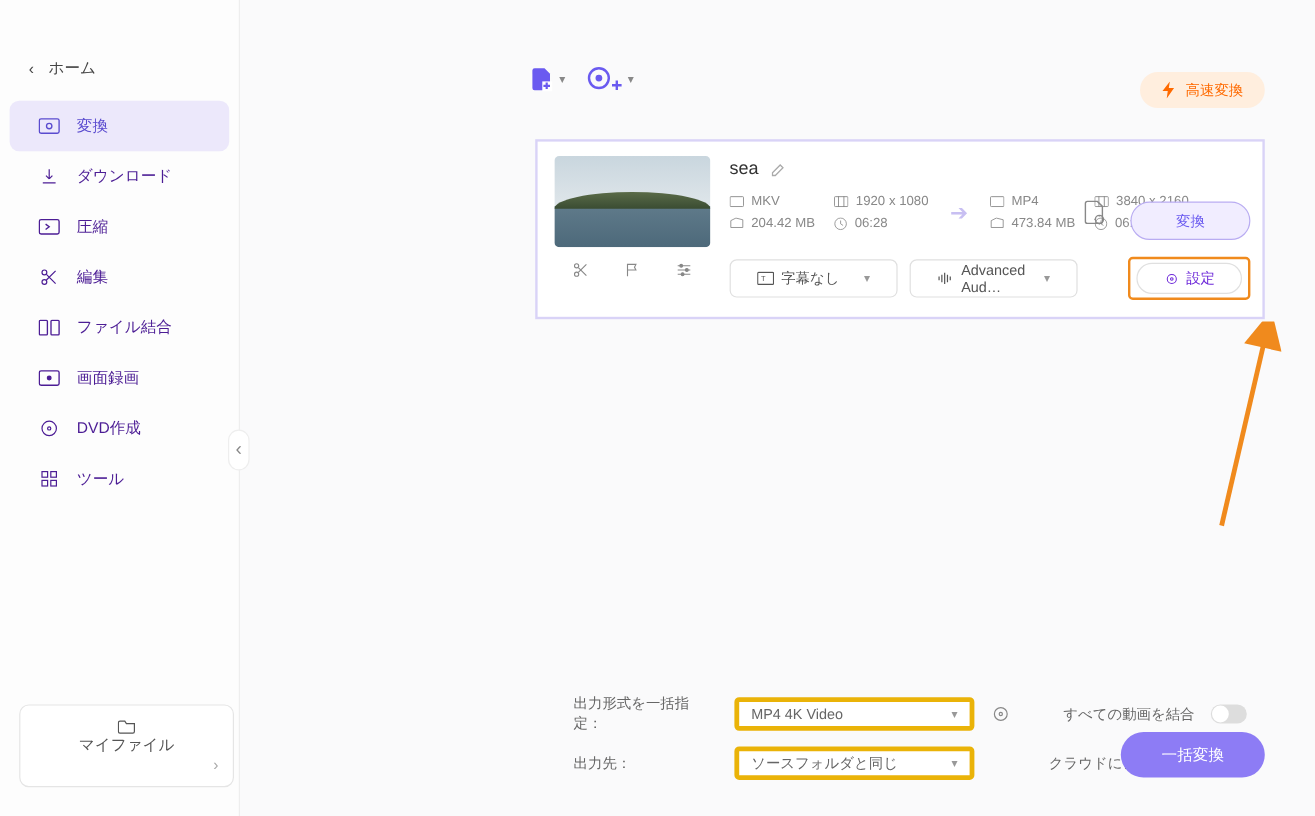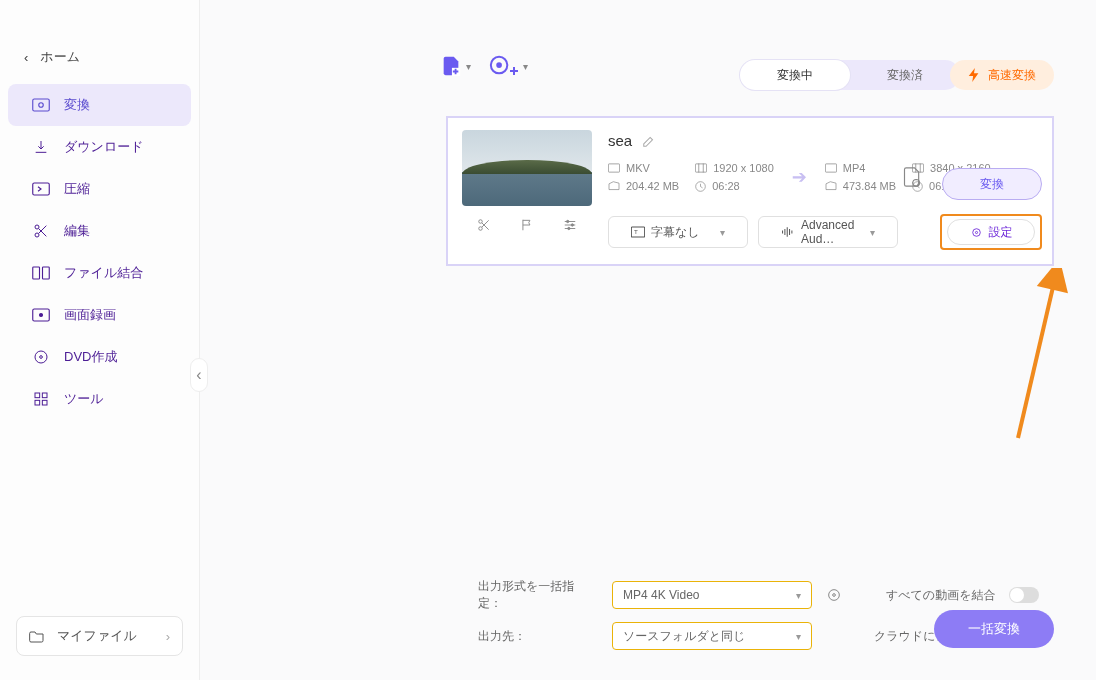--- a/index.html
+++ b/index.html
@@ -11,21 +11,21 @@
 .titlebar .icon { color: #666; cursor: pointer; display: flex; align-items: center; justify-content: center; width: 18px; height: 18px; }
 .winbtn { cursor: pointer; color: #333; font-size: 15px; width: 18px; text-align: center; }
 
 
 .sidebar { position: absolute; top: 0; left: 0; width: 200px; height: 100%; background: #fdfdfd; border-right: 1px solid #eee; padding-top: 40px; }
 .home { display: flex; align-items: center; gap: 12px; padding: 8px 24px 18px; color: #444; font-size: 13px; cursor: pointer; }
 .navitem { display: flex; align-items: center; gap: 14px; padding: 12px 24px; color: #4c1d95; font-size: 13px; cursor: pointer; border-radius: 8px; margin: 0 8px; }
 .navitem.active { background: #ece8fb; color: #5a4bcf; font-weight: 500; }
 .navicon { width: 18px; display: inline-flex; align-items: center; justify-content: center; }
 .collapse-tab { position: absolute; top: 358px; left: 190px; width: 18px; height: 34px; background: #fff; border: 1px solid #eee; border-radius: 10px; display: flex; align-items: center; justify-content: center; color: #888; cursor: pointer; z-index: 5; }
-.myfile { position: absolute; bottom: 24px; left: 16px; right: 16px; border: 1px solid #e5e5e5; border-radius: 8px; padding: 10px 12px; display: flex; align-items: center; gap: 12px; color: #555; font-size: 13px; cursor: pointer; background: #fff; }
+.myfile { position: absolute; bottom: 24px; left: 16px; right: 4px; border: 1px solid #e5e5e5; border-radius: 8px; padding: 10px 12px; display: flex; align-items: center; color: #555; font-size: 13px; cursor: pointer; background: #fff; flex-direction: column; }
 
 
 .main { position: absolute; left: 200px; top: 0; right: 0; bottom: 0; background: #fafafb; padding-top: 48px; }
 .toolbar { position: absolute; top: 55px; left: 240px; display: flex; align-items: center; gap: 18px; }
 .tbtn { display: flex; align-items: center; gap: 4px; cursor: pointer; color: #6a5af0; }
 
 .tabs { position: absolute; top: 60px; left: 540px; width: 220px; height: 30px; border-radius: 15px; background: #ece8fb; display: flex; }
 .tab { flex: 1; display: flex; align-items: center; justify-content: center; font-size: 12px; color: #666; border-radius: 15px; cursor: pointer; }
 .tab.active { background: #fff; box-shadow: 0 0 0 1px #e5e2f5; color: #333; }
 
@@ -59,21 +59,21 @@
 .setbtn { position: absolute; top: 96px; right: 10px; width: 102px; height: 36px; border: 2px solid #f08a1d; border-radius: 4px; display: flex; align-items: center; justify-content: center; gap: 8px; font-size: 12px; color: #6d28d9; cursor: pointer; }
 .setbtn-inner { border: 1px solid #e0e0e0; border-radius: 16px; width: 88px; height: 26px; display: flex; align-items: center; justify-content: center; gap: 6px; }
 
 
 .anno-arrow { position: absolute; top: 268px; left: 808px; pointer-events: none; }
 
 
 .bottom { position: absolute; left: 240px; right: 42px; bottom: 20px; font-size: 12px; color: #666; margin-left: 38px; }
 .brow { display: flex; align-items: center; gap: 14px; margin-bottom: 10px; }
 .brow .lbl { width: 120px; }
-.dropdown { width: 200px; height: 28px; border: 1px solid #eab308; border-radius: 4px; display: flex; align-items: center; padding: 0 10px; background: #fff; cursor: pointer; justify-content: center; }
+.dropdown { width: 200px; height: 28px; border: 4px solid #eab308; border-radius: 4px; display: flex; align-items: center; padding: 0 10px; background: #fff; cursor: pointer; justify-content: center; }
 .dropdown .chev { margin-left: auto; color: #999; font-size: 10px; }
 .smicon { color: #888; cursor: pointer; }
 .toggle { width: 30px; height: 16px; border-radius: 8px; background: #ddd; position: relative; cursor: pointer; }
 .toggle::after { content: ""; position: absolute; top: 1px; left: 1px; width: 14px; height: 14px; background: #fff; border-radius: 50%; }
 
 .batch { position: absolute; right: 42px; bottom: 32px; width: 120px; height: 38px; background: #8d7cf5; color: #fff; border-radius: 19px; display: flex; align-items: center; justify-content: center; font-size: 13px; cursor: pointer; }
 
 svg { display: block; }
 </style>
 </head>
@@ -213,28 +213,20 @@
           <circle cx="11" cy="11" r="9"></circle>
           <circle cx="11" cy="11" r="2" fill="#6a5af0"></circle>
         </svg>
       <svg width="10" height="10" viewBox="0 0 10 10" style="margin-left:-6px;margin-top:10px">
           <path d="M5 1v8M1 5h8" stroke="#6a5af0" stroke-width="2"></path>
         </svg>
       <span style="color:#888;font-size:10px">▾</span>
     </span>
   </div>
 
-  <div class="tabs">
-    <div class="tab active">
-        <span>変換中</span>
-      </div>
-    <div class="tab">
-        <span>変換済</span>
-      </div>
-  </div>
 
   <div class="fast">
     <span>
         <svg width="12" height="14" viewBox="0 0 12 16" fill="#ff6a00">
           <path d="M7 0L0 9h5l-1 7 7-10H6z"></path>
         </svg>
       </span>
     <span>高速変換</span>
   </div>
 

